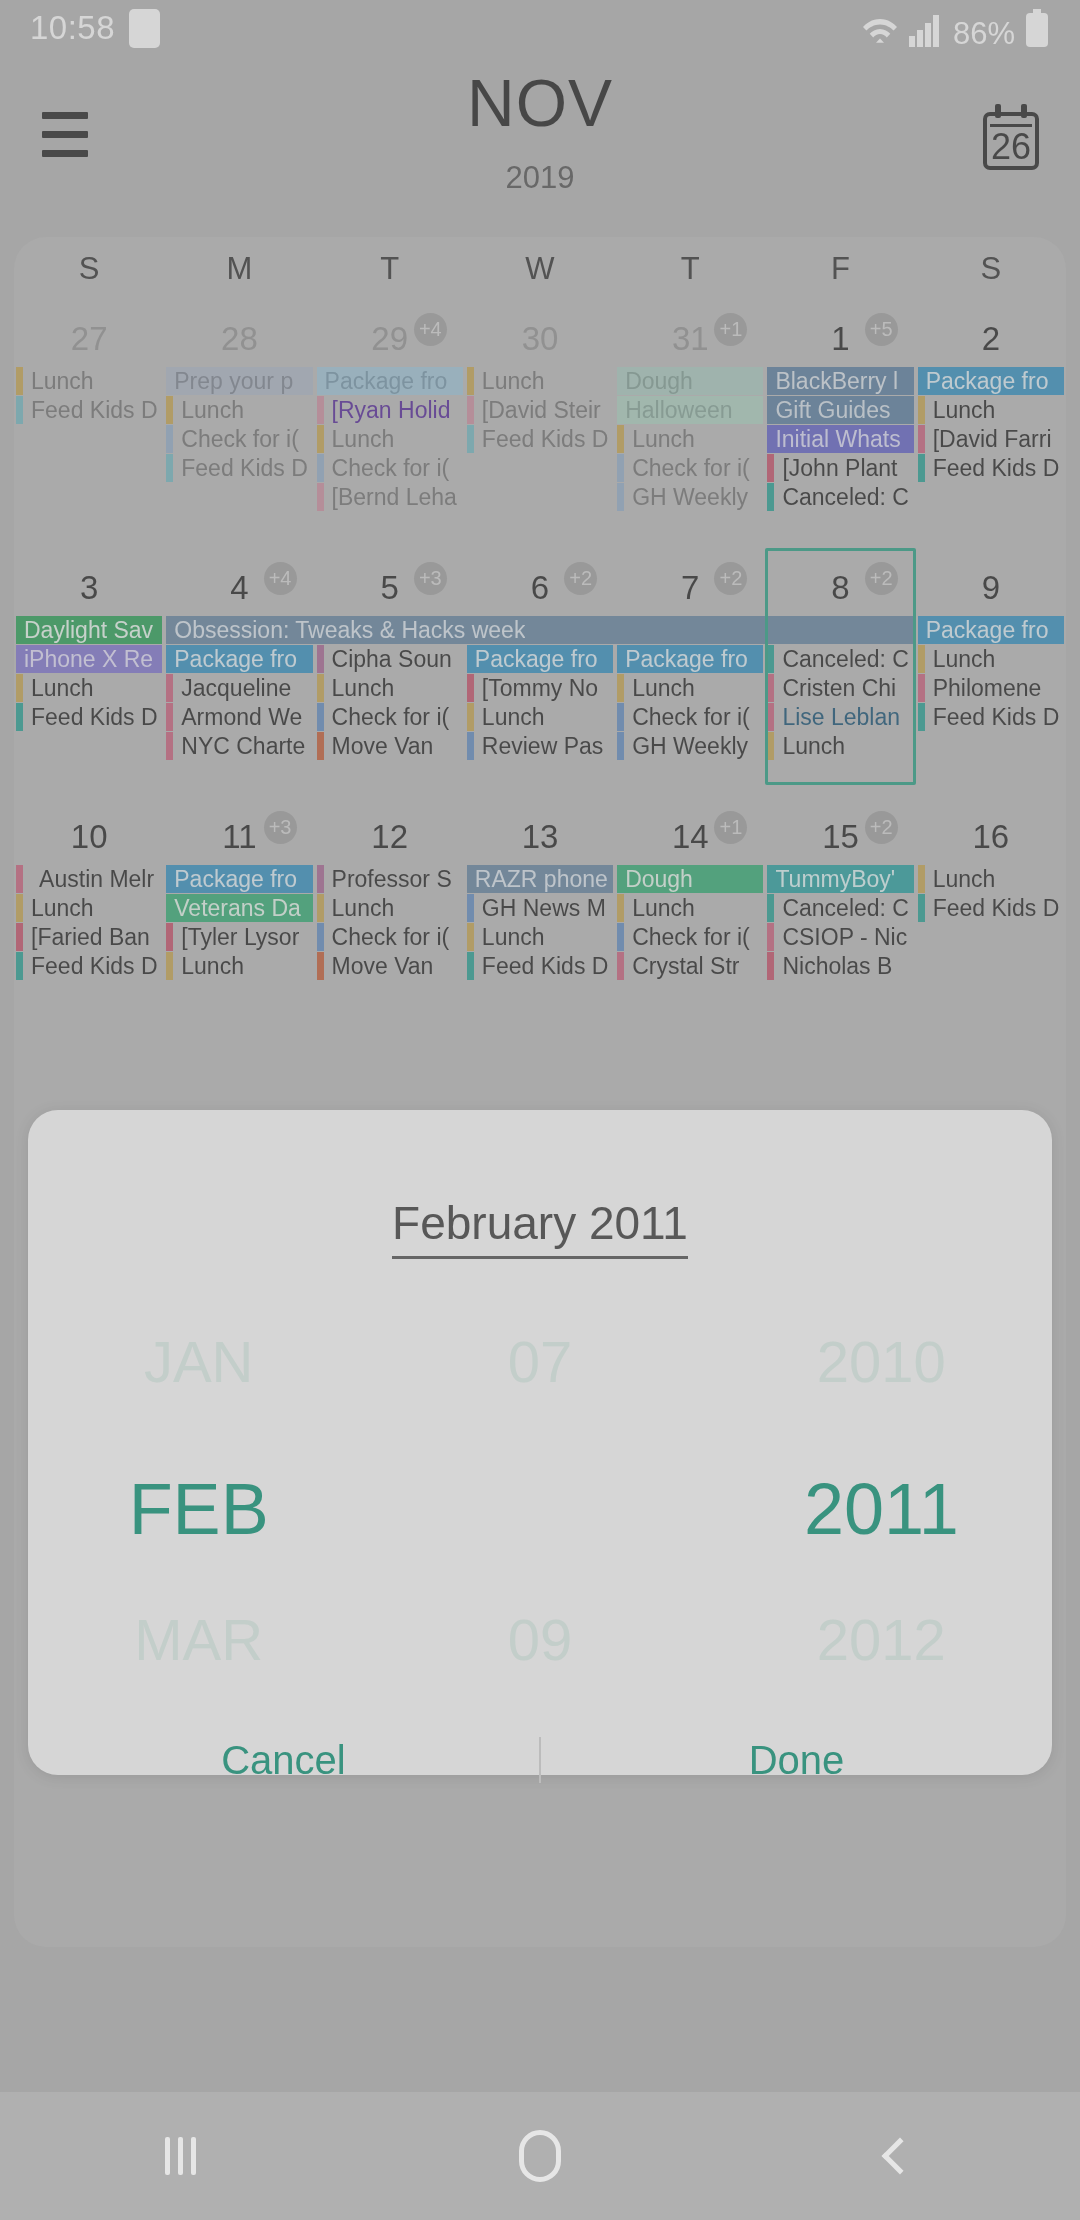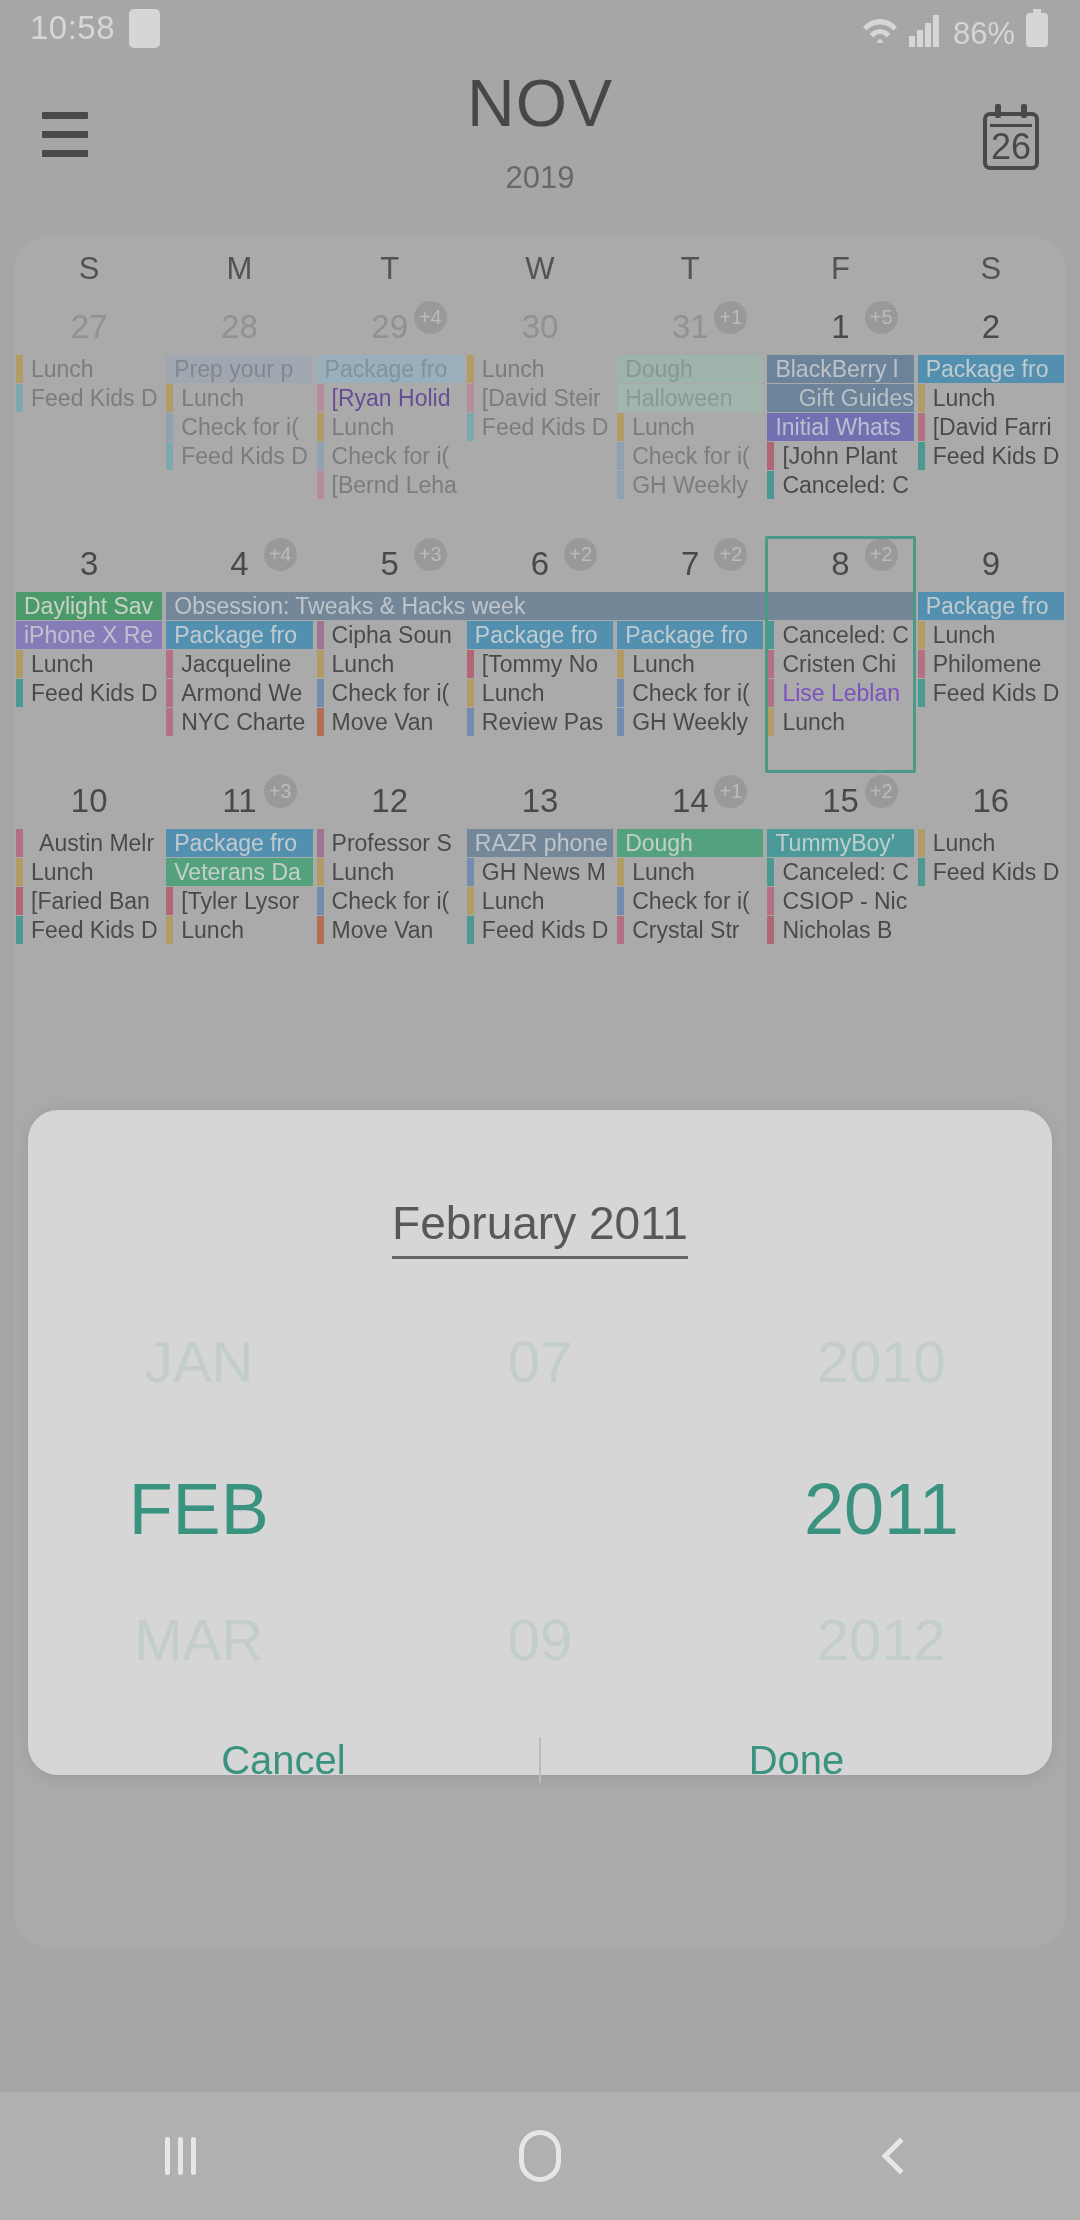--- a/index.html
+++ b/index.html
@@ -92,21 +92,21 @@
     display: flex; width: 1052px; height: 62px;
     padding-top: 14px;
   }
   .weekday {
     flex: 1 1 0; text-align: center;
     font-size: 31px; color: #2a2a2a; font-weight: 400;
   }
 
   .week { position: relative; width: 1052px; }
   .week-days { display: flex; width: 1052px; }
-  .daycell { flex: 1 1 0; position: relative; }
+  .daycell { flex: 1 1 0; position: relative; margin-top: 12px; }
   .daynum-row {
     height: 56px; display: flex; align-items: center; justify-content: center;
     position: relative;
   }
   .daynum {
     font-size: 33px; color: #1b1b1b; font-weight: 400;
   }
   .daynum.out { color: #8e8e8e; }
   .overflow-badge {
     position: absolute; right: 18px; top: 2px;
@@ -366,21 +366,21 @@
                 <div class="ev bar" style="border-left-color: rgb(201, 138, 155); background: transparent; color: rgb(109, 109, 109);">
                   <span class="txt">[David Steir</span>
                 </div>
               </div>
               <div class="evslot">
                 <div class="ev" style="background: rgb(168, 203, 188); color: rgb(126, 159, 146);">
                   <span class="txt">Halloween</span>
                 </div>
               </div>
               <div class="evslot">
-                <div class="ev" style="background: rgb(83, 120, 155); color: rgb(207, 218, 228); justify-content: flex-end;">
+                <div class="ev" style="background: rgb(83, 120, 155); color: rgb(207, 218, 228);">
                   <span class="txt">Gift Guides</span>
                 </div>
               </div>
               <div class="evslot">
                 <div class="ev bar" style="border-left-color: rgb(194, 161, 74); background: transparent; color: rgb(27, 27, 27);">
                   <span class="txt">Lunch</span>
                 </div>
               </div>
             </div>
             <div class="evrow">
@@ -628,21 +628,21 @@
                 <div class="ev bar" style="border-left-color: rgb(194, 161, 74); background: transparent; color: rgb(27, 27, 27);">
                   <span class="txt">Lunch</span>
                 </div>
               </div>
               <div class="evslot">
                 <div class="ev bar" style="border-left-color: rgb(91, 135, 189); background: transparent; color: rgb(27, 27, 27);">
                   <span class="txt">Check for i(</span>
                 </div>
               </div>
               <div class="evslot">
-                <div class="ev bar" style="border-left-color: rgb(199, 91, 120); background: transparent; color: #6d28d9; text-align: right;">
+                <div class="ev bar" style="border-left-color: rgb(199, 91, 120); background: transparent; color: #0c4a6e; text-align: right;">
                   <span class="txt">Lise Leblan</span>
                 </div>
               </div>
               <div class="evslot">
                 <div class="ev bar" style="border-left-color: rgb(31, 155, 142); background: transparent; color: rgb(27, 27, 27);">
                   <span class="txt">Feed Kids D</span>
                 </div>
               </div>
             </div>
             <div class="evrow">

